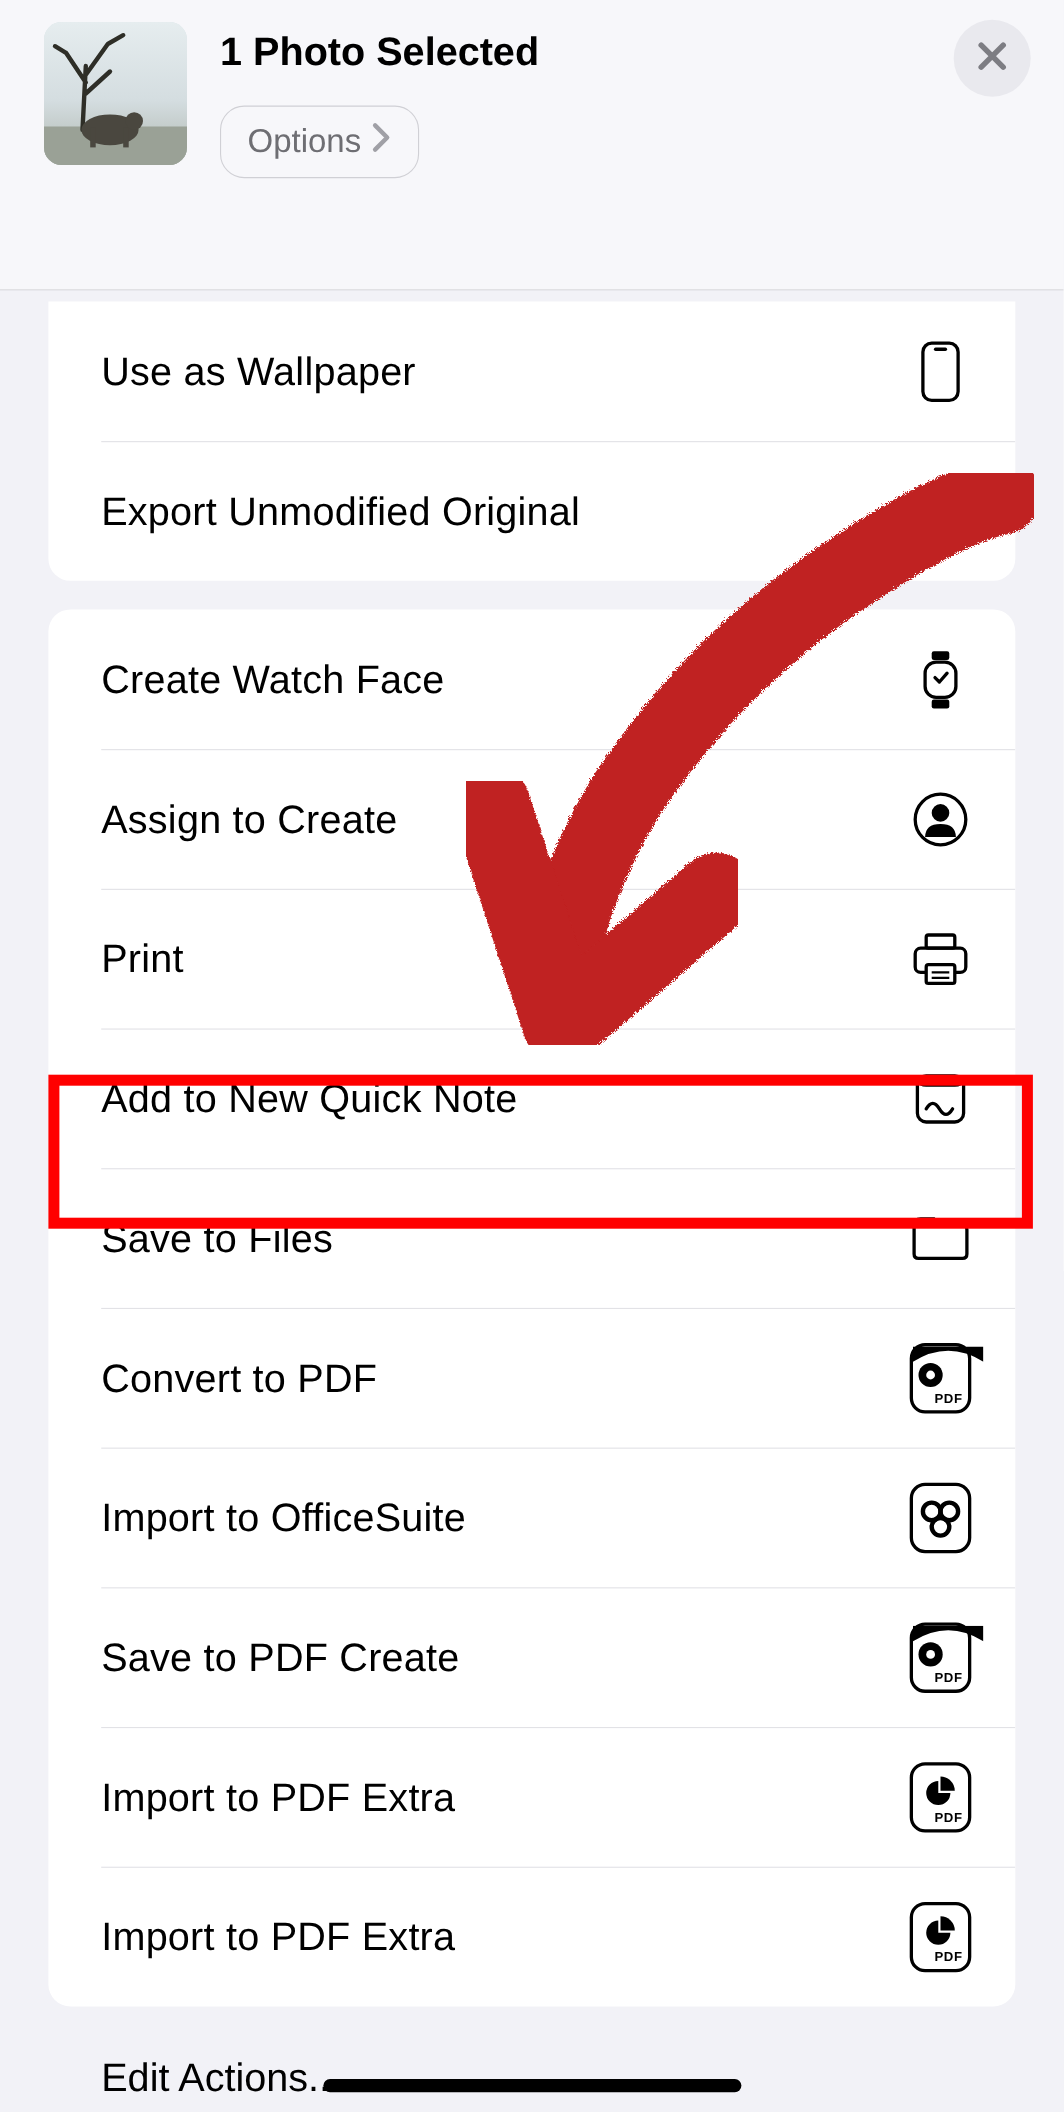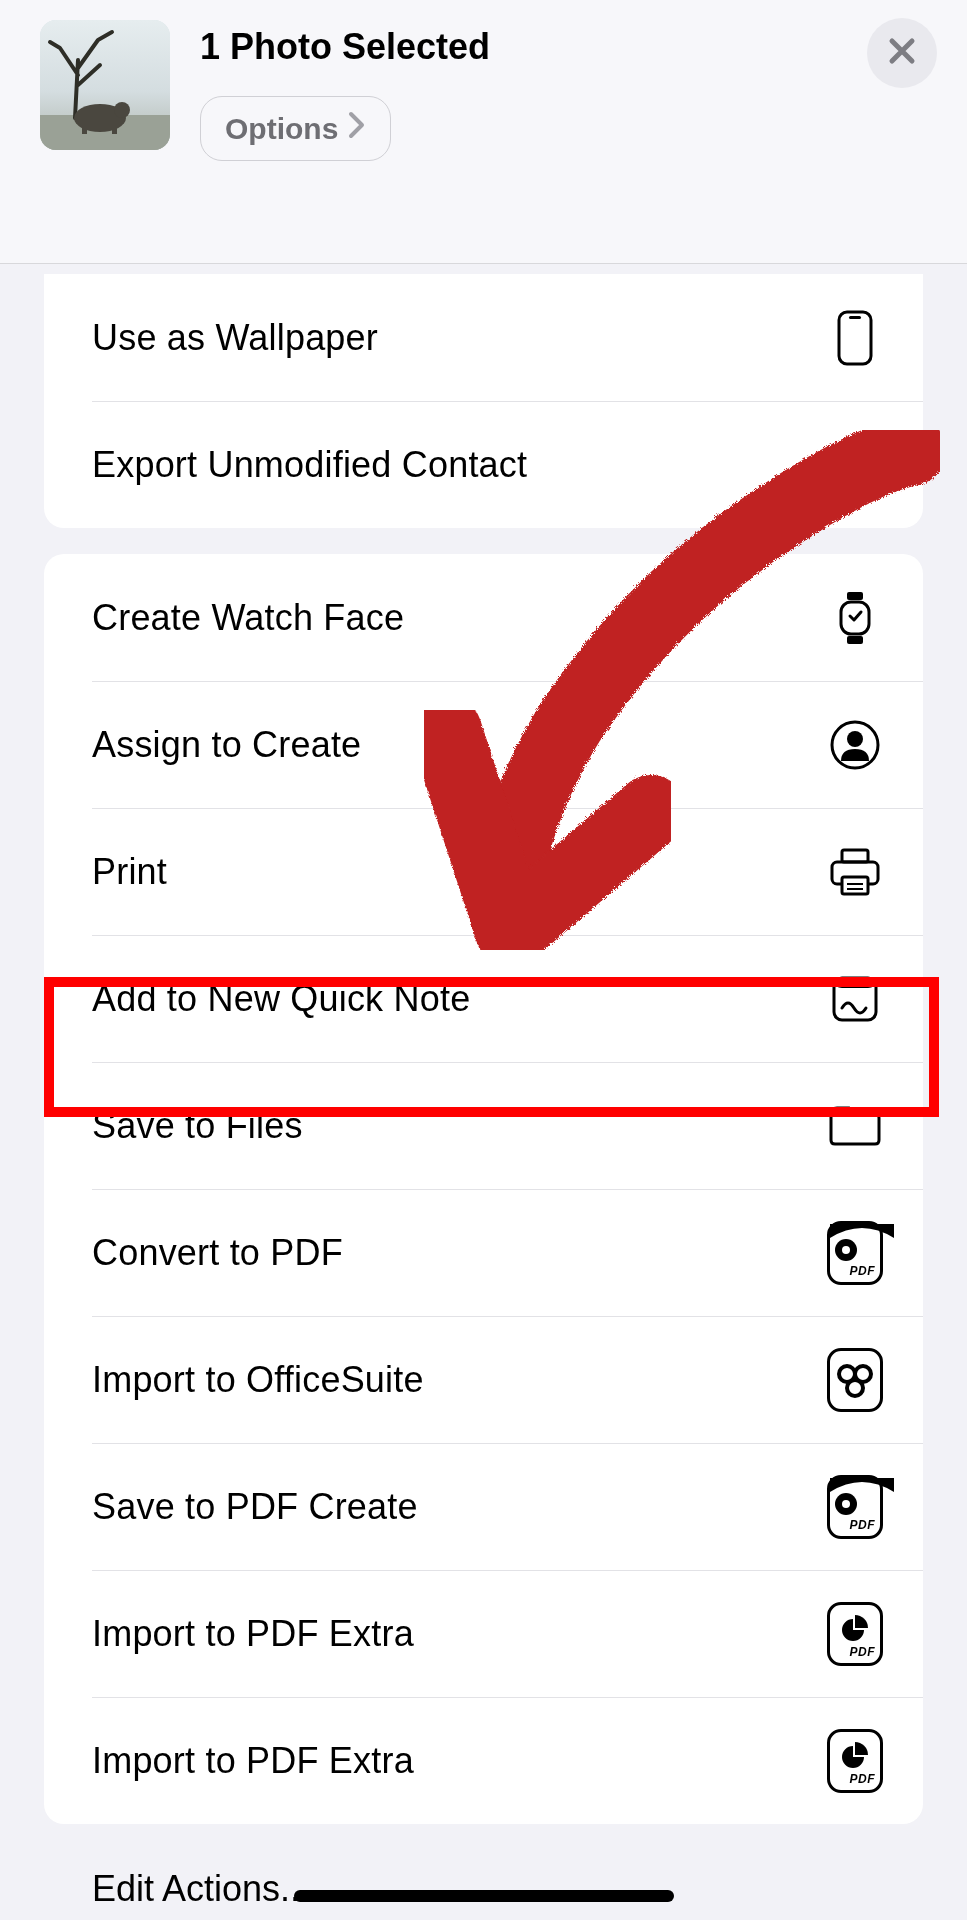--- a/index.html
+++ b/index.html
@@ -44,21 +44,20 @@
   .header-title { font-size: 36px; font-weight: 700; margin-top: 6px; }
   .options-btn {
     margin-top: 28px;
     display: inline-flex; align-items: center;
     padding: 14px 24px;
     border: 1px solid #d0d0d5;
     border-radius: 22px;
     font-size: 30px;
     color: #6e6e73;
     background: #fff0;
-    font-weight: bold;
   }
   .options-btn .chev { margin-left: 10px; }
   .close-btn {
     position: absolute;
     right: 30px; top: 18px;
     width: 70px; height: 70px;
     border-radius: 50%;
     background: #e9e9ee;
     display: flex; align-items: center; justify-content: center;
   }
@@ -91,21 +90,21 @@
   .row-icon { width: 56px; height: 56px; display:flex; align-items:center; justify-content:center; }
   .app-icon-box {
     width:64px; height:64px;
     border:3px solid #000;
     border-radius:14px;
     display:flex; align-items:center; justify-content:center;
     font-size:28px; font-weight:700;
     position:relative;
     background:#fff;
   }
-  .pdf-badge { position:absolute; bottom:4px; right:5px; font-size:12px; font-weight:800; letter-spacing:0.5px;font-style:italic; }
+  .pdf-badge { position:absolute; bottom:4px; right:5px; font-size:12px; font-weight:800; letter-spacing:0.5px; }
 
   .edit-link {
     color:#000000;
     font-size:36px;
     padding: 44px 0 0 48px;
   }
 
   .home-indicator {
     position:absolute;
     bottom:18px; left:50%;
@@ -179,21 +178,21 @@
     <div class="row">
       <span class="row-label">Use as Wallpaper</span>
       <span class="row-icon">
         <svg width="40" height="56" viewBox="0 0 40 56">
             <rect x="4" y="2" width="32" height="52" rx="8" fill="none" stroke="#000" stroke-width="3"></rect>
             <rect x="14" y="6" width="12" height="3" rx="1.5" fill="#000"></rect>
           </svg>
       </span>
     </div>
     <div class="row">
-      <span class="row-label">Export Unmodified Contact</span>
+      <span class="row-label">Export Unmodified Original</span>
       <span class="row-icon">
         <svg width="56" height="44" viewBox="0 0 56 44">
             <path d="M4 10 Q4 4 10 4 H22 L28 10 H48 Q52 10 52 14 V36 Q52 40 48 40 H8 Q4 40 4 36 Z" fill="none" stroke="#000" stroke-width="3"></path>
           </svg>
       </span>
     </div>
   </div>
 
   <div class="group g2">
     <div class="row">

